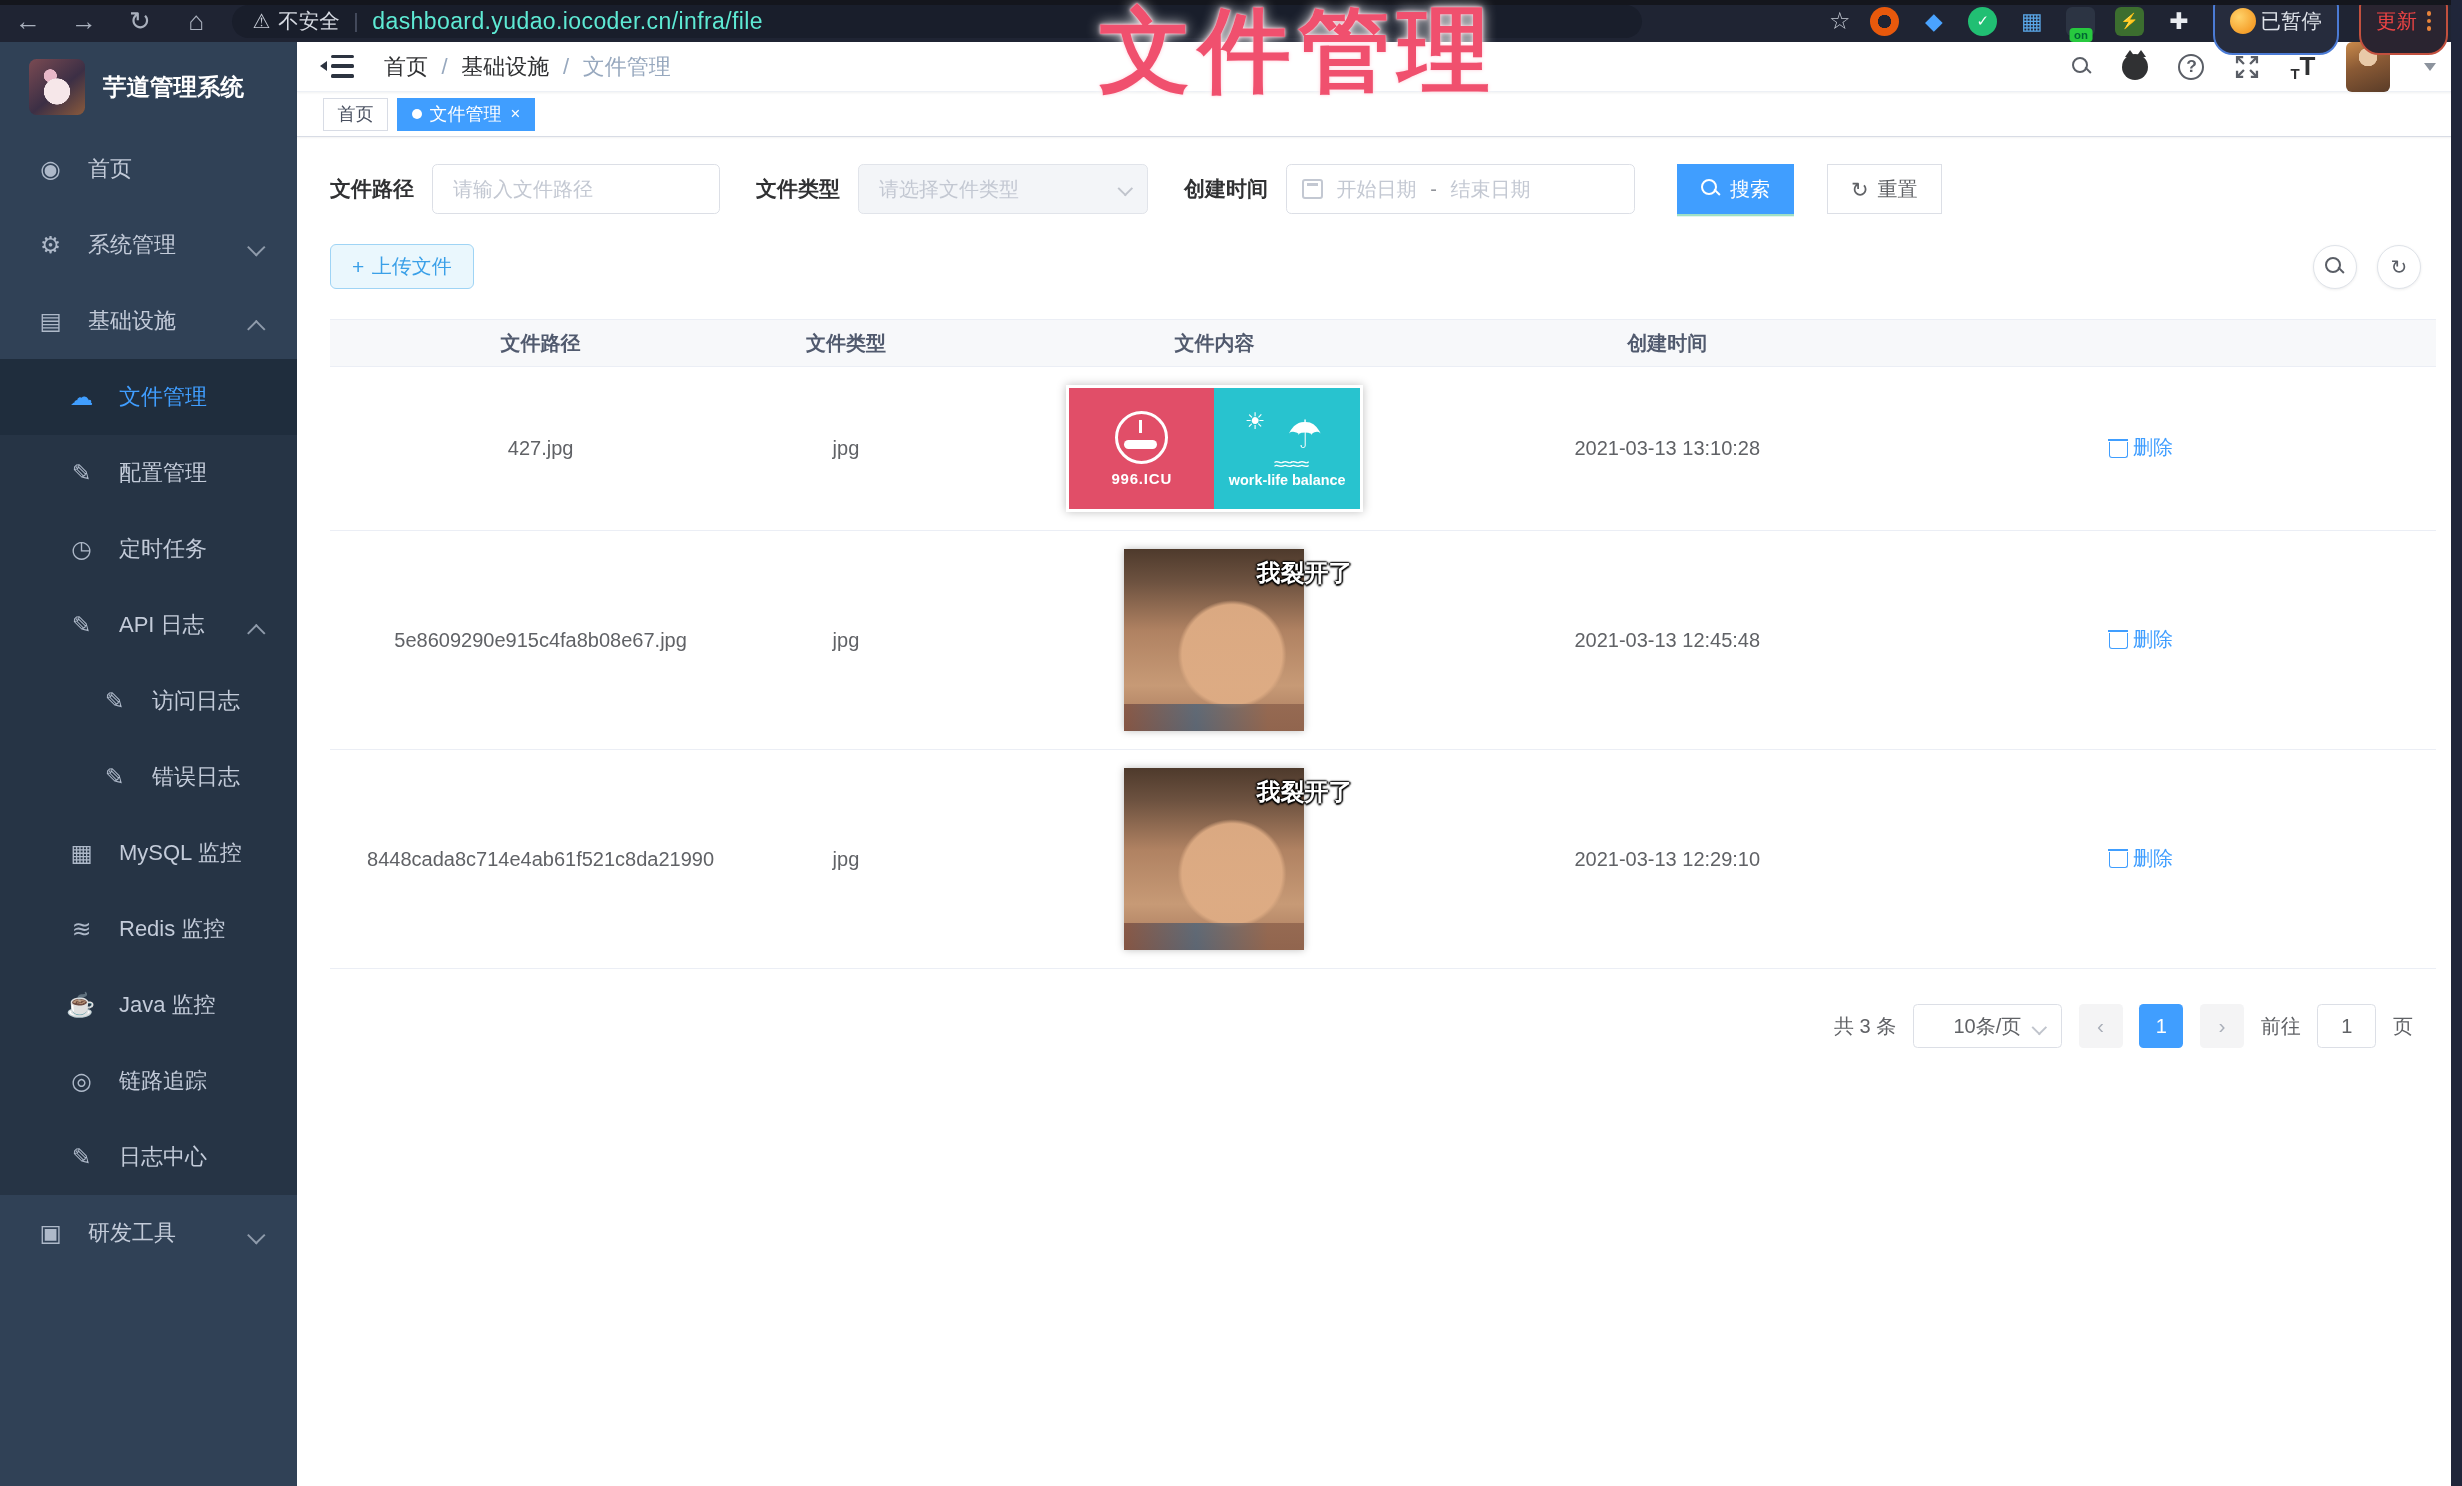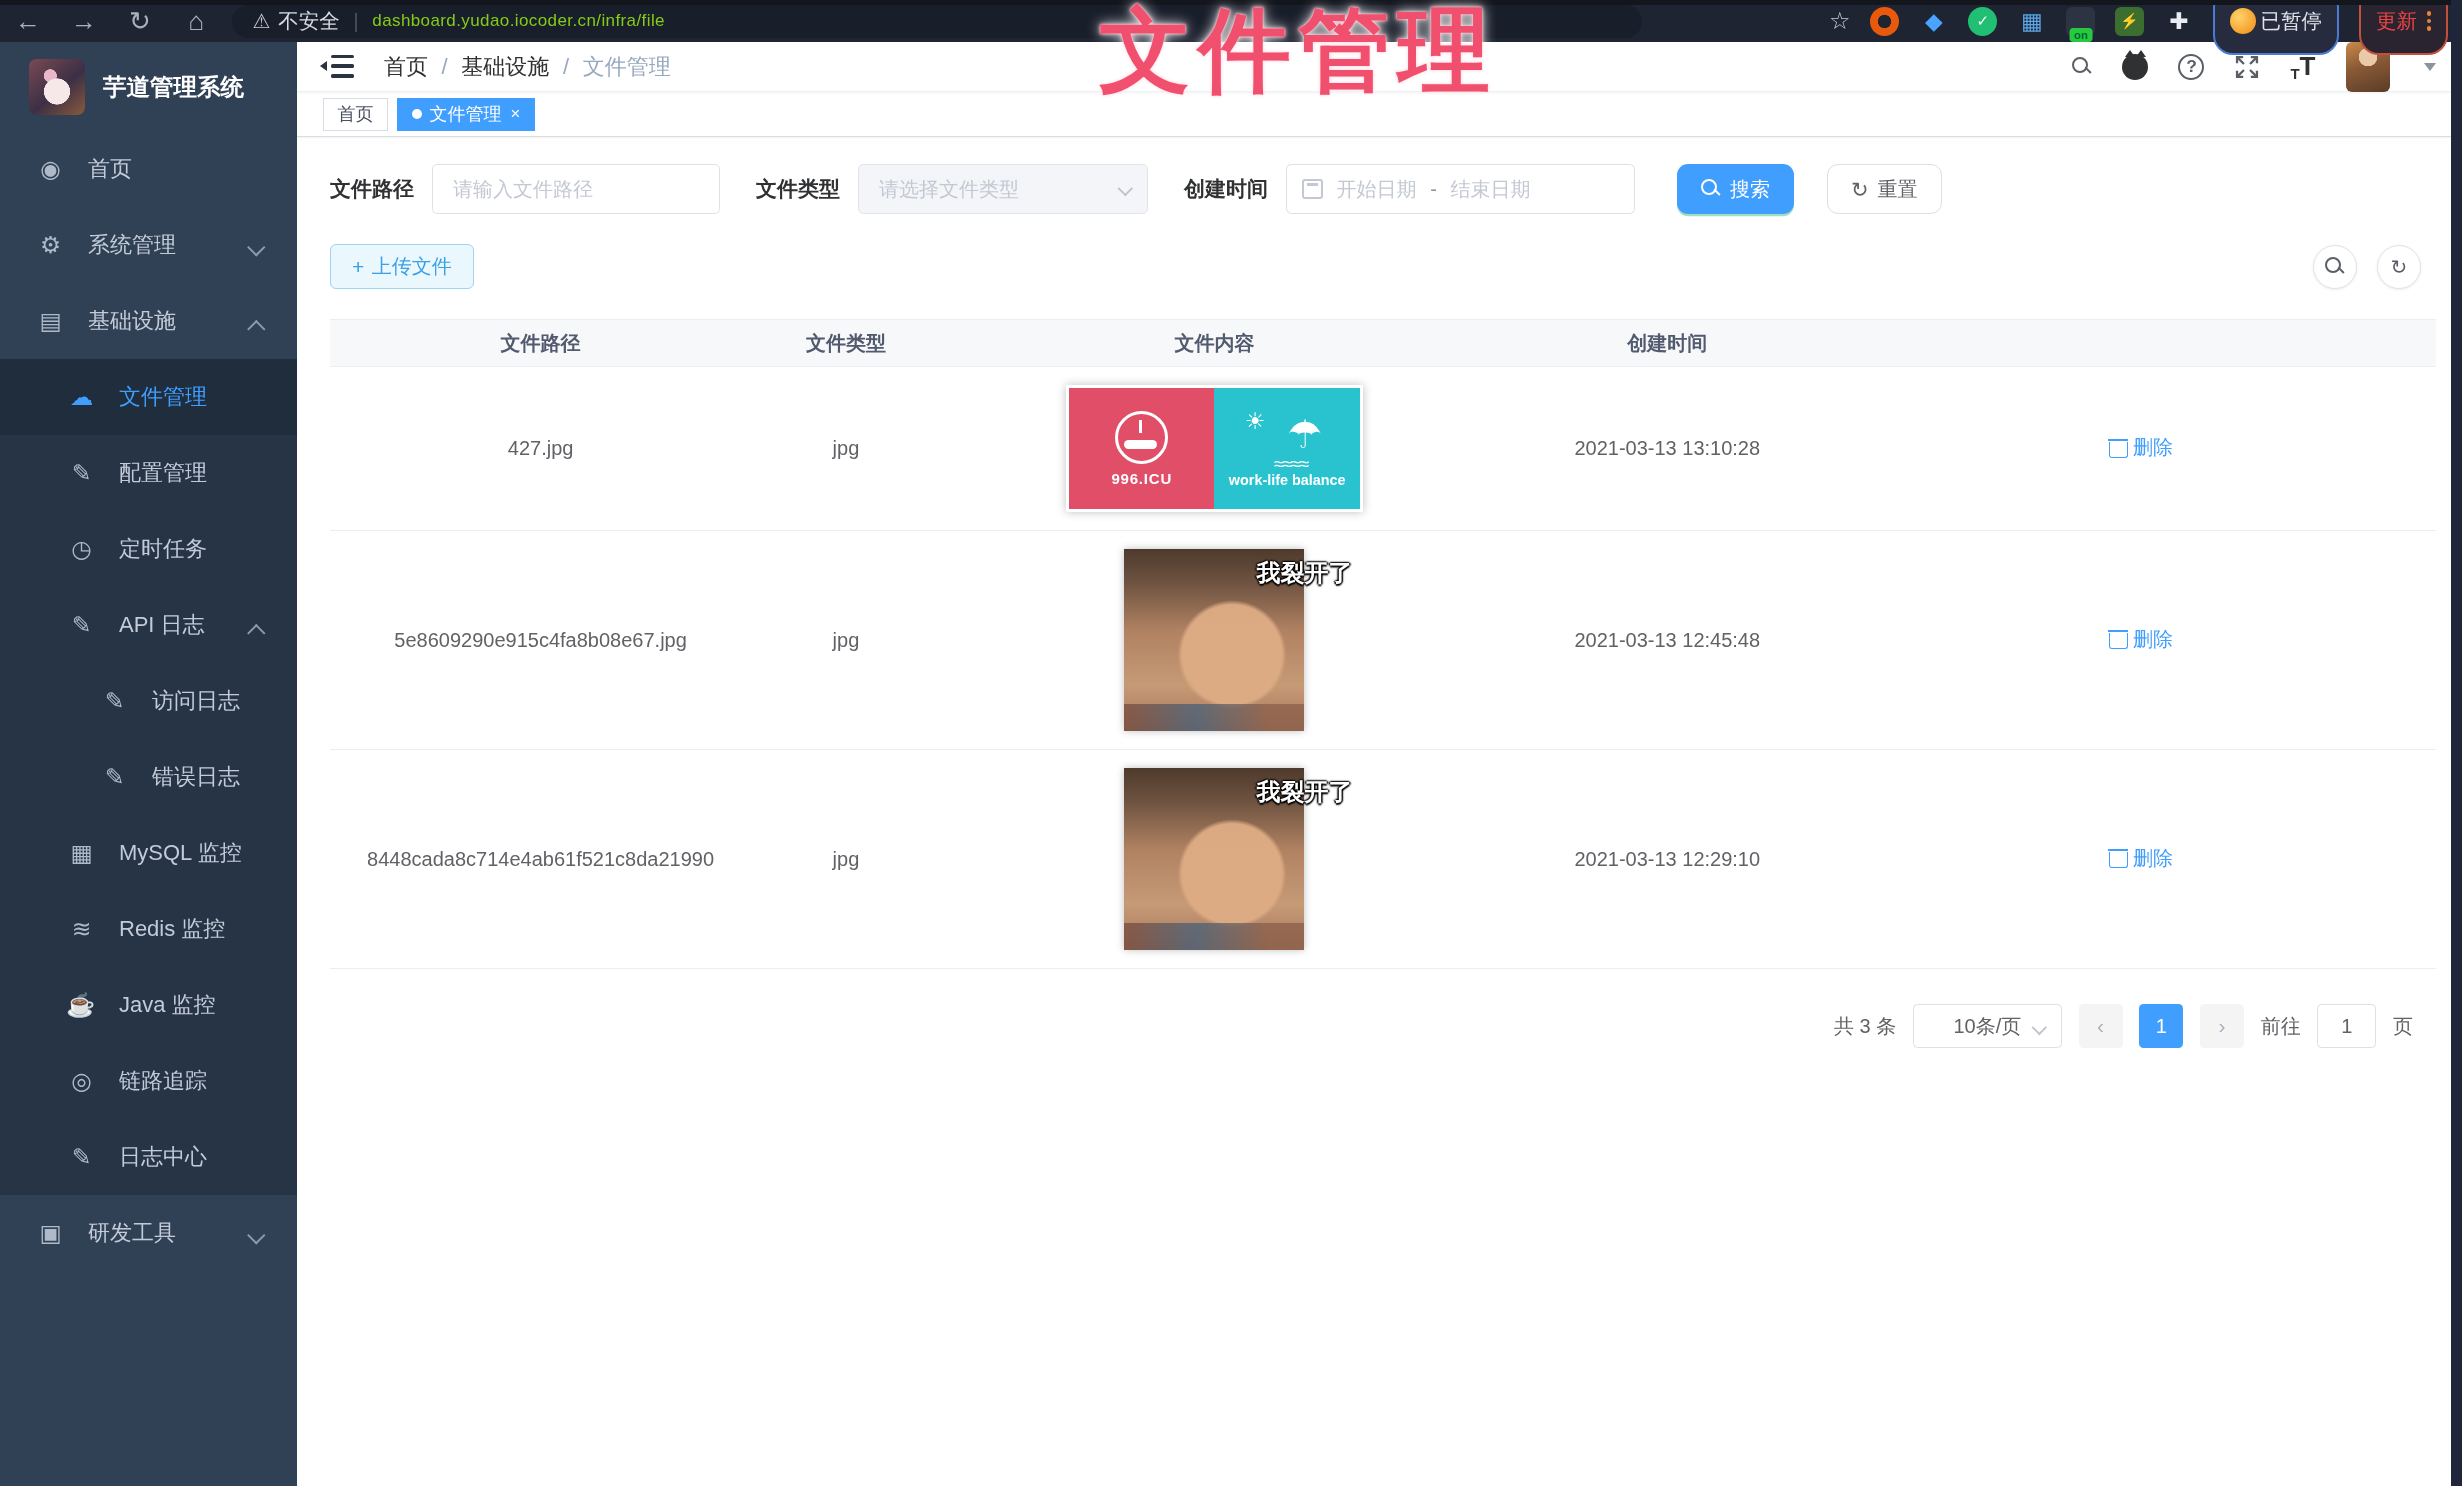--- a/index.html
+++ b/index.html
@@ -6,21 +6,21 @@
   html,body { width:2462px; height:1487px; overflow:hidden; font-family:"Liberation Sans",sans-serif; background:#fff; }
 
   
   .chrome { position:absolute; left:0; top:0; width:2462px; height:42px; background:#1f2433; display:flex; align-items:center; z-index:5; }
   .chrome::before { content:""; position:absolute; left:0; top:0; width:100%; height:5.3px; background:#14161d; }
   .nav-ico { color:#a9b0bd; font-size:26px; width:56px; text-align:center; cursor:pointer; }
   .omnibox { display:flex; align-items:center; height:33px; background:#191e2b; border-radius:18px; padding:0 21px; margin-left:7.6px; min-width:1410px; }
   .warn-ico { color:#c7ccd6; font-size:20px; margin-right:7.6px; }
   .sec-label { color:#d6dae2; font-size:20.5px; margin-right:13.6px; }
   .omni-sep { color:#4a5163; font-size:21px; margin-right:13.6px; }
-  .omni-url { color:#84cc16; font-size:17px; letter-spacing:0.4px; }
+  .omni-url { color:#5eead4; font-size:23px; letter-spacing:0.4px; }
   .chrome-right { margin-left:auto; display:flex; align-items:center; gap:20px; padding-right:13.6px; }
   .star-ico { color:#c7ccd6; font-size:24px; }
   .ext { width:29px; height:29px; border-radius:50%; display:flex; align-items:center; justify-content:center; font-size:15px; color:#fff; position:relative; }
   .ext-orange { background:radial-gradient(circle,#1f2433 0 32%,#e8590c 33%); }
   .ext-gem { background:transparent; color:#4aa3ff; font-size:23px; }
   .ext-green { background:#21bf73; }
   .ext-grid { background:transparent; color:#5aa7e8; font-size:23px; }
   .ext-dark { background:#2c3443; border-radius:6px; }
   .on-badge { position:absolute; bottom:-6px; left:50%; transform:translateX(-50%); background:#27c93f; color:#063; font-size:11.4px; font-weight:bold; border-radius:3.8px; padding:0.8px 4.5px; }
   .ext-leaf { background:#3c6e2f; border-radius:6px; color:#9fe870; }
@@ -98,21 +98,21 @@
   .f-label { font-size:21px; color:#303133; font-weight:bold; margin-right:18px; white-space:nowrap; }
   .f-input { width:288px; height:50px; border:0.8px solid #dcdfe6; border-radius:5.3px; font-size:20px; padding:0 20px; color:#0f172a; outline:none; background:#fff; }
   .f-input::placeholder { color:#c3c8d2; }
   .f-select { width:290px; height:50px; border:0.8px solid #e1e4ea; border-radius:5.3px; background:#f3f5f8; display:flex; align-items:center; padding:0 20px; color:#c3c8d2; font-size:20px; cursor:pointer; margin-right:36px; position:relative; }
   .sel-chev { position:absolute; right:16.7px; top:18px; width:10.6px; height:10.6px; border-right:2.3px solid #c0c4cc; border-bottom:2.3px solid #c0c4cc; transform:rotate(45deg); }
   .gap-lg { margin-right:36px; }
   .daterange { width:349px; height:50px; border:0.8px solid #dcdfe6; border-radius:5.3px; display:flex; align-items:center; padding:0 15px; gap:13.6px; color:#c3c8d2; font-size:20px; margin-right:42px; background:#fff; cursor:pointer; }
   .cal-ico { width:21px; height:20px; border:2.3px solid #c3c8d2; border-radius:3px; position:relative; flex-shrink:0; }
   .cal-ico::before { content:""; position:absolute; top:2.3px; left:3px; right:3px; height:2.3px; background:#c3c8d2; }
   .date-sep { color:#909399; }
-  .btn { height:50px; border-radius:11px; font-size:20px; display:inline-flex; align-items:center; justify-content:center; gap:9px; cursor:pointer; border:0.8px solid transparent; padding:0 23px; }
+  .btn { height:50px; border-radius:0; font-size:20px; display:inline-flex; align-items:center; justify-content:center; gap:9px; cursor:pointer; border:0.8px solid transparent; padding:0 23px; }
   .btn-primary { background:#409eff; color:#fff; margin-right:33px; box-shadow:0 2.3px 0 #9fe0c5; }
   .btn-plainwhite { background:#fff; border-color:#dcdfe6; color:#606266; }
   .mag { width:20px; height:20px; position:relative; display:inline-block; }
   .mag::before { content:""; position:absolute; left:0; top:0; width:12px; height:12px; border:2.3px solid currentColor; border-radius:50%; }
   .mag::after { content:""; position:absolute; left:12px; top:12px; width:7.6px; height:2.3px; background:currentColor; transform:rotate(45deg); }
   .refresh-g { font-size:21px; line-height:1; }
 
   .toolbar-row { display:flex; align-items:center; margin-bottom:30px; }
   .btn-upload { height:45px; background:#eaf7fd; border:0.8px solid #9fd4f5; color:#3aa0e8; border-radius:6px; font-size:20px; padding:0 21px; gap:7.6px; display:inline-flex; align-items:center; cursor:pointer; }
   .plus { font-size:21px; }

